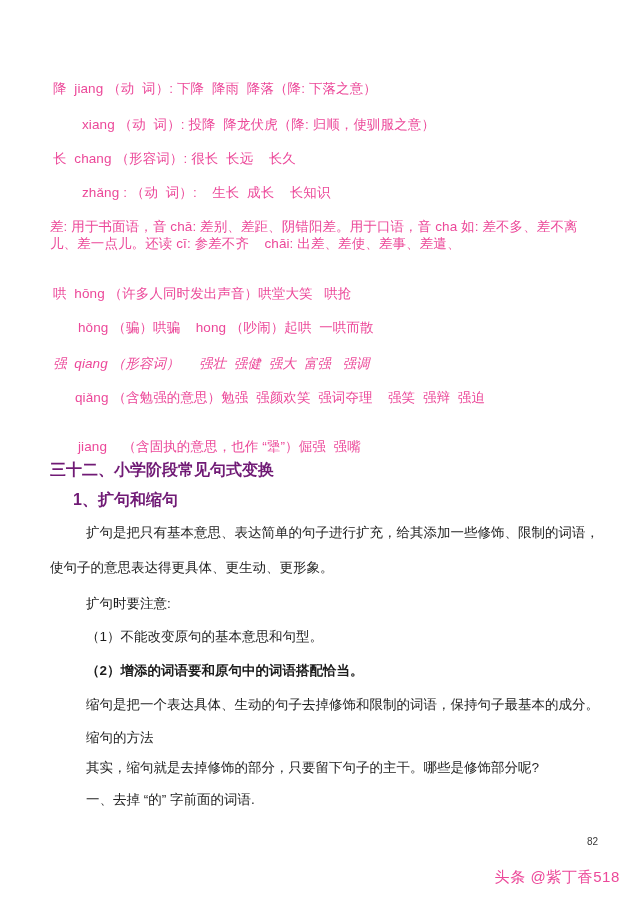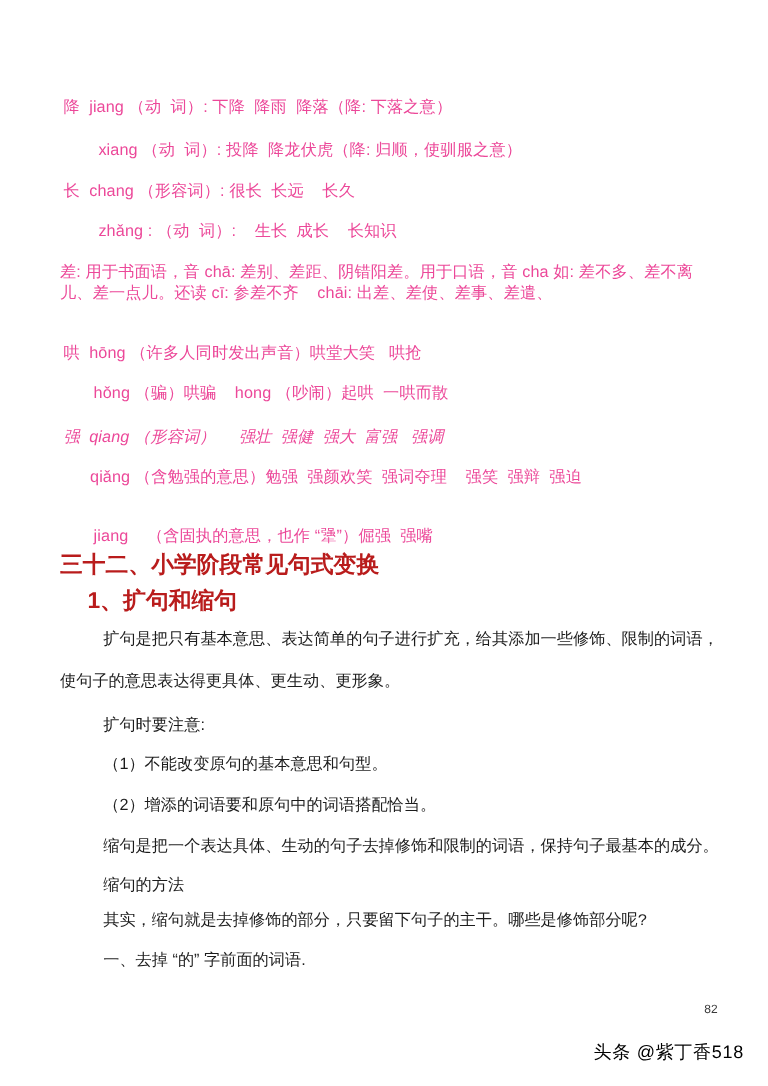--- a/index.html
+++ b/index.html
@@ -29,22 +29,22 @@
   .line {
     font-size: 13.5px;
     line-height: 1;
     color: #ec4899;
     white-space: pre;
     letter-spacing: 0.1px;
     position: absolute;
   }
   .heading {
     font-weight: bold;
-    font-size: 19px;
-    color: #b91c1c;
+    font-size: 16px;
+    color: #701a75;
     white-space: pre;
     position: absolute;
     line-height: 1;
   }
   .para {
     font-size: 13.5px;
     color: #1c1c1c;
     white-space: pre;
     position: absolute;
     line-height: 1;
@@ -55,21 +55,21 @@
     top: 836px;
     font-size: 10px;
     color: #3a3a3a;
     font-family: "Liberation Sans", sans-serif;
   }
   .watermark {
     position: absolute;
     right: 20px;
     top: 868px;
     font-size: 15px;
-    color: #000000;
+    color: #ec4899;
     font-family: "Liberation Sans", "DejaVu Sans", sans-serif;
     letter-spacing: 0.6px;
     white-space: pre;
   }
 </style>
 </head>
 <body>
 
 <div class="page">
   <div class="content">
@@ -86,21 +86,21 @@
     <div class="line" style="left:75px; top:391px;">qiǎng （含勉强的意思）勉强  强颜欢笑  强词夺理    强笑  强辩  强迫</div>
     <div class="line" style="left:78px; top:420px;margin-top:20px;">jiang    （含固执的意思，也作 “犟”）倔强  强嘴</div>
 
     <div class="heading" style="left:50px; top:462px;">三十二、小学阶段常见句式变换</div>
     <div class="heading" style="left:73px; top:492px;">1、扩句和缩句</div>
 
     <div class="para" style="left:86px; top:526px;">扩句是把只有基本意思、表达简单的句子进行扩充，给其添加一些修饰、限制的词语，</div>
     <div class="para" style="left:50px; top:561px;">使句子的意思表达得更具体、更生动、更形象。</div>
     <div class="para" style="left:86px; top:597px;">扩句时要注意:</div>
     <div class="para" style="left:86px; top:630px;">（1）不能改变原句的基本意思和句型。</div>
-    <div class="para" style="left:86px; top:664px;">（2）增添的词语要和原句中的词语搭配恰当。</div>
+    <div class="para" style="left:86px; top:664px;font-weight:bold;">（2）增添的词语要和原句中的词语搭配恰当。</div>
     <div class="para" style="left:86px; top:698px;">缩句是把一个表达具体、生动的句子去掉修饰和限制的词语，保持句子最基本的成分。</div>
     <div class="para" style="left:86px; top:731px;">缩句的方法</div>
     <div class="para" style="left:86px; top:762px;font-family:Liberation Mono, monospace;">其实，缩句就是去掉修饰的部分，只要留下句子的主干。哪些是修饰部分呢?</div>
     <div class="para" style="left:86px; top:793px;">一、去掉 “的” 字前面的词语.</div>
 
   </div>
 
   <div class="page-number">82</div>
   <div class="watermark">头条 @紫丁香518</div>
 </div>

